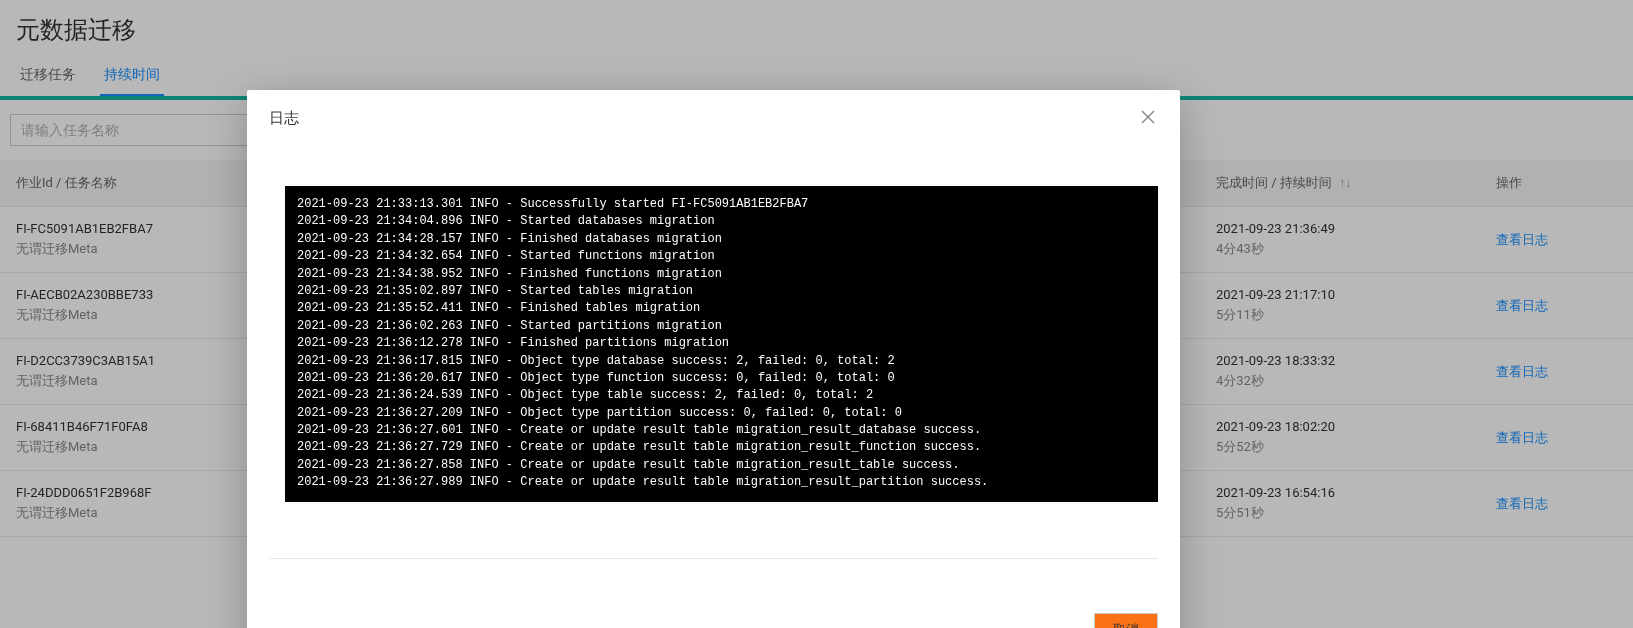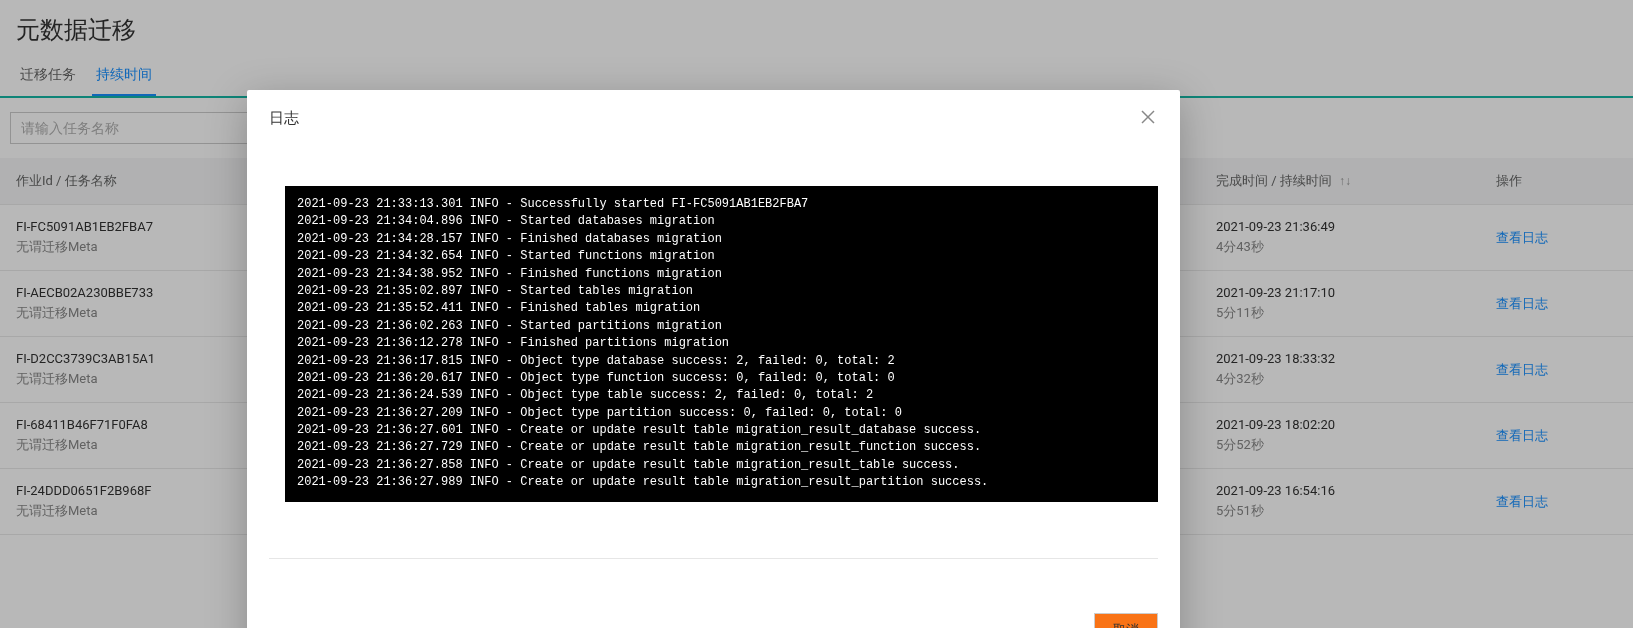--- a/index.html
+++ b/index.html
@@ -13,23 +13,23 @@
       overflow: hidden;
     }
     .page-title {
       font-size: 24px;
       font-weight: 500;
       padding: 14px 16px 10px;
       color: #333;
     }
     .tabs {
       display: flex;
-      border-bottom: 2px solid #14b8a6;
+      border-bottom: 4px solid #14b8a6;
       padding-left: 16px;
-      gap: 12px;
+      gap: 20px;
     }
     .tab {
       padding: 10px 4px 10px 4px;
       font-size: 14px;
       cursor: pointer;
       color: #666;
       border-bottom: 2px solid transparent;
     }
     .tab.active {
       color: #1890ff;

